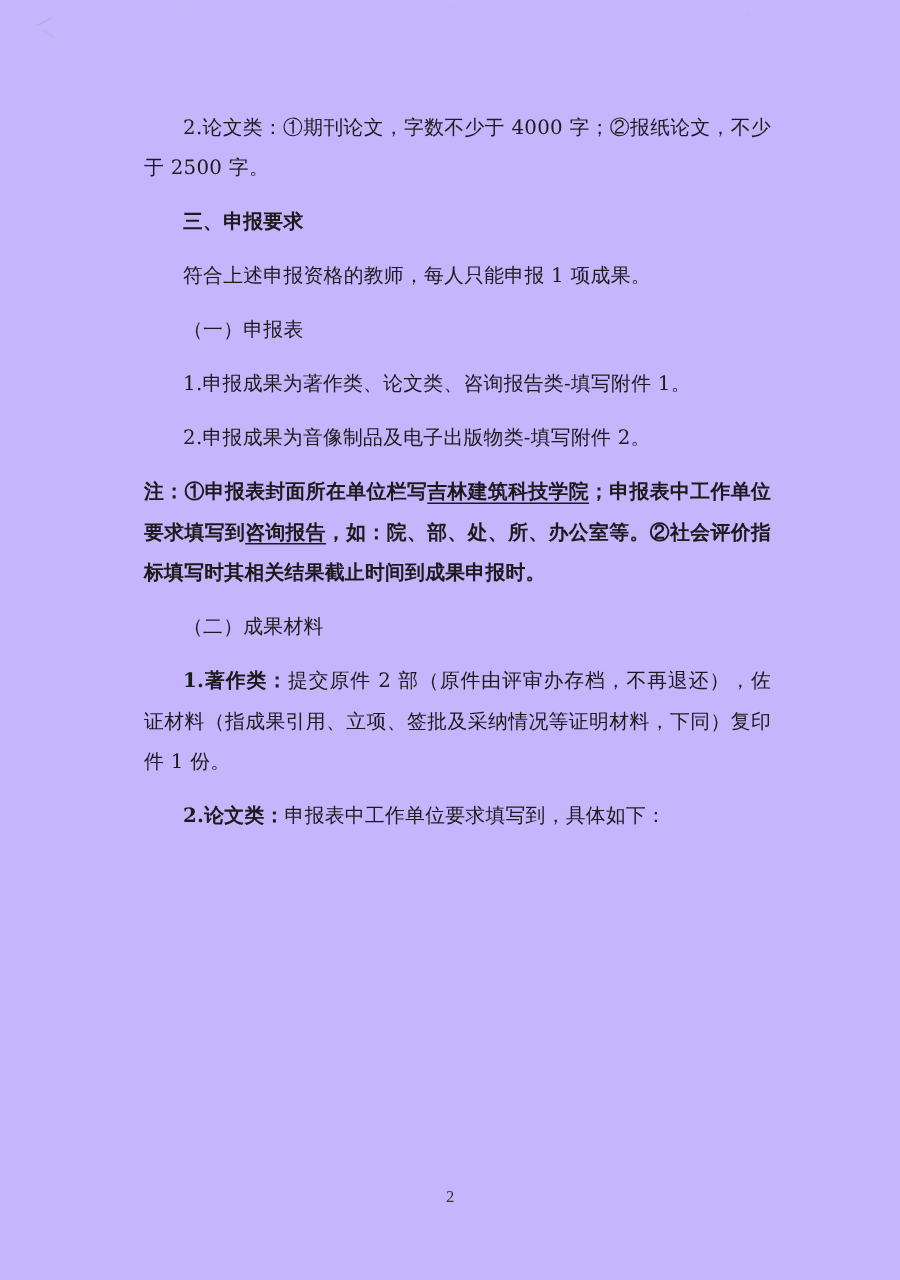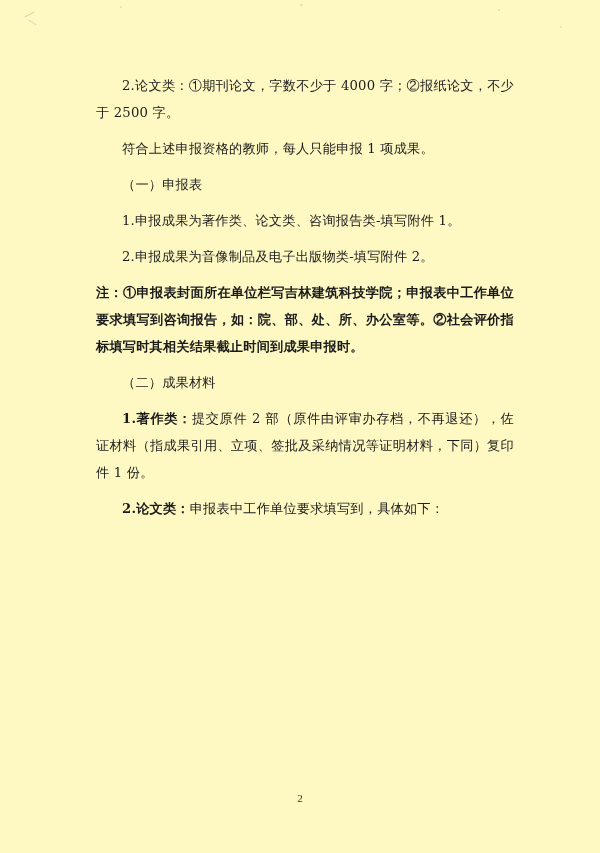--- a/index.html
+++ b/index.html
@@ -11,21 +11,21 @@
     width: 600px;
     height: 853px;
     font-family: "DejaVu Serif", serif;
     color: #1b1b1b;
     position: relative;
     overflow: hidden;
   }
   .page {
     position: absolute;
     inset: 0;
-    background: #fef9c3;
+    background: #c4b5fd;
   }
   
   .scan-mark {
     position: absolute;
     left: 22px;
     top: 10px;
     width: 26px;
     height: 22px;
     opacity: 0.55;
   }
@@ -73,20 +73,21 @@
     text-indent: 26px;
   }
   .bold {
     font-weight: bold;
   }
   .heading {
     font-weight: bold;
     text-indent: 26px;
   }
   .u {
+    text-decoration: underline;
     text-underline-offset: 3px;
   }
   .note-line {
     text-indent: 0;
   }
   .page-number {
     position: absolute;
     top: 792px;
     left: 0;
     width: 600px;
@@ -106,20 +107,21 @@
   <div class="speck" style="left:300px;top:4px;width:3px;height:2px;"></div>
   <div class="speck" style="left:498px;top:9px;width:2px;height:2px;"></div>
   <div class="speck" style="left:560px;top:26px;width:2px;height:2px;"></div>
 
   <div class="content">
 
     <p class="para indent">2.论文类：①期刊论文，字数不少于 4000 字；②报纸论文，不少于 2500 字。</p>
 
 
 
+    <p class="para heading">三、申报要求</p>
 
     <p class="para indent">符合上述申报资格的教师，每人只能申报 1 项成果。</p>
 
 
     <p class="para indent">（一）申报表</p>
 
     <p class="para indent">1.申报成果为著作类、论文类、咨询报告类-填写附件 1。</p>
 
     <p class="para indent">2.申报成果为音像制品及电子出版物类-填写附件 2。</p>
 

